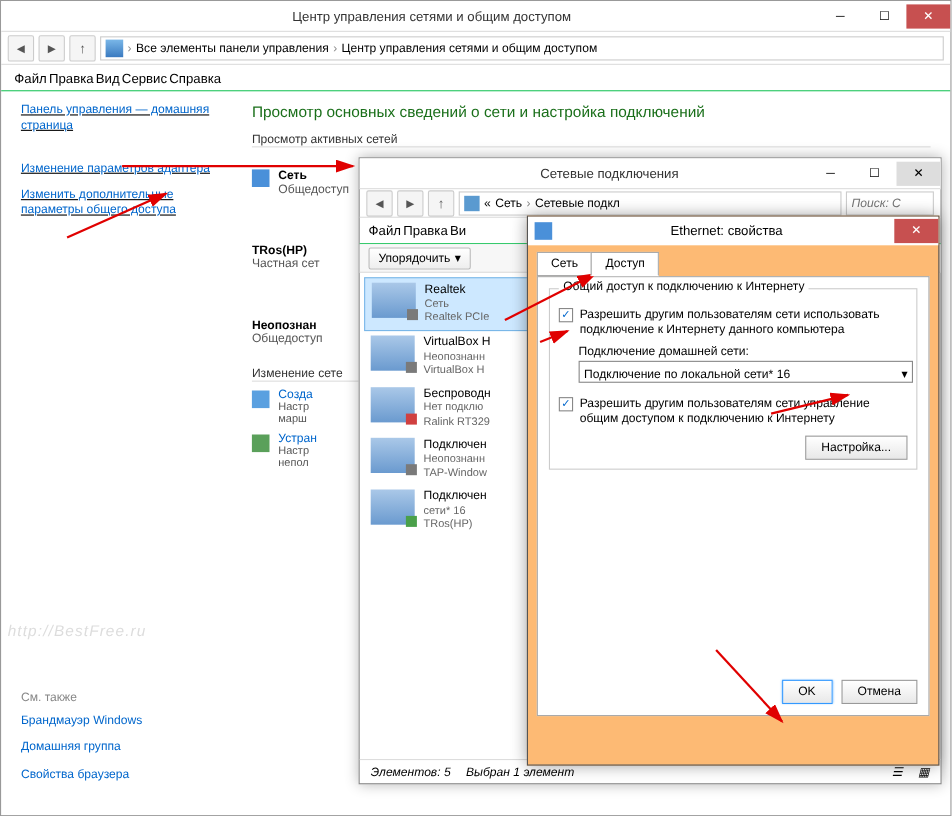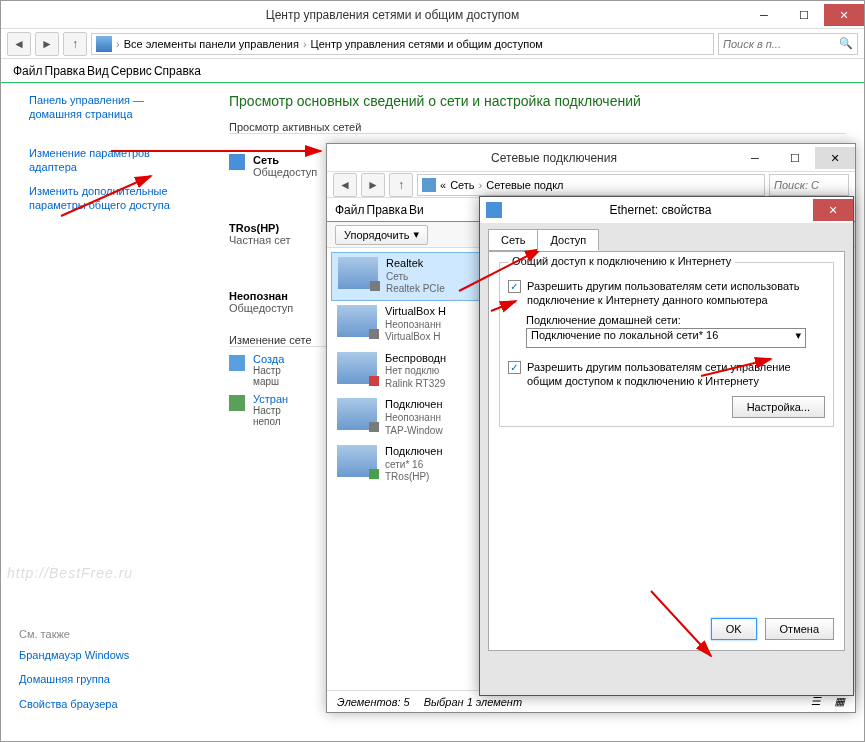--- a/index.html
+++ b/index.html
@@ -10,21 +10,21 @@
 .winbtn { width: 40px; height: 22px; text-align: center; line-height: 22px; font-size: 11px; cursor: default; }
 .winbtn.close { background: #c75050; color: #fff; }
 .addrbar { height: 30px; display: flex; align-items: center; padding: 3px 6px; gap: 4px; border-bottom: 1px solid #ddd; }
 .navbtn { width: 24px; height: 24px; border: 1px solid #ccc; border-radius: 2px; background: #f5f5f5; display: flex; align-items: center; justify-content: center; font-size: 12px; color: #555; }
 .breadcrumb { flex: 1; height: 22px; border: 1px solid #ccc; display: flex; align-items: center; padding: 0 4px; font-size: 11px; gap: 4px; overflow: hidden; }
 .bc-sep { color: #888; }
 .searchbox { width: 140px; height: 22px; border: 1px solid #ccc; display: flex; align-items: center; padding: 0 4px; }
 .searchbox input { border: none; outline: none; width: 100%; font-size: 11px; font-style: italic; color: #888; }
 .menubar { height: 24px; display: flex; align-items: center; padding: 0 12px; gap: 2px; font-size: 12px; border-bottom: 1px solid #22c55e; }
 .content { display: flex; height: calc(100% - 82px); }
-.sidebar { width: 210px; padding: 10px 28px; font-size: 11px; }
+.sidebar { width: 210px; padding: 10px 18px; font-size: 11px; text-decoration: underline; }
 .sidebar .link { color: #0066cc; margin-bottom: 10px; cursor: default; line-height: 1.3; }
 .sidebar .section-bottom { position: absolute; bottom: 20px; left: 18px; }
 .sidebar .seealsohdr { color: #888; margin-bottom: 8px; }
 .main { flex: 1; padding: 10px 18px; }
 .main h1 { color: #1a6f1a; font-size: 14px; font-weight: normal; margin-bottom: 12px; }
 .section-label { font-size: 11px; color: #333; margin: 8px 0 4px 0; border-bottom: 1px solid #ddd; padding-bottom: 0; }
 .net-row { display: flex; align-items: flex-start; gap: 8px; margin: 4px 0 10px 0; }
 .net-icon { width: 16px; height: 16px; background: #4a90d9; }
 .net-name { font-weight: bold; }
 .net-sub { color: #555; }
@@ -43,35 +43,35 @@
 .conn-item.selected { background: #cde8ff; border: 1px solid #7ab7e8; }
 .conn-icon { width: 40px; height: 32px; background: linear-gradient(#aac8e8,#6a9acf); position: relative; }
 .conn-icon::after { content:""; position:absolute; right:-2px; bottom:-2px; width:10px; height:10px; background:#7a7a7a; }
 .conn-icon.wifi::after { background:#4aa04a; }
 .conn-icon.x::after { background:#d04040; }
 .conn-text { font-size: 11px; line-height: 1.25; }
 .conn-name { color: #000; }
 .conn-sub { color: #666; font-size: 10px; }
 .statusbar { position: absolute; bottom: 0; left: 0; right: 0; height: 22px; border-top: 1px solid #ddd; display: flex; align-items: center; padding: 0 10px; font-size: 11px; gap: 14px; font-style: italic; }
 
-.win3 { position: absolute; left: 478px; top: 195px; width: 375px; height: 500px; background: #e5e5e5; border: 1px solid #555; box-shadow: 0 0 14px rgba(0,0,0,0.4); }
+.win3 { position: absolute; left: 478px; top: 195px; width: 375px; height: 500px; background: #fdba74; border: 1px solid #555; box-shadow: 0 0 14px rgba(0,0,0,0.4); }
 .win3 .titlebar3 { height: 26px; background: #fff; display: flex; align-items: center; }
 .win3 .titlebar3 .icon3 { width: 16px; height: 16px; margin: 0 6px; background: #4a90d9; }
 .win3 .titlebar3 .title { flex: 1; text-align: center; font-size: 12px; }
 .win3 .titlebar3 .close3 { width: 40px; height: 22px; background: #c75050; color: #fff; text-align: center; line-height: 22px; }
 .tabs { display: flex; padding: 6px 8px 0 8px; }
 .tab { padding: 4px 12px; border: 1px solid #aaa; background: #fff; font-size: 11px; margin-right: -1px; }
 .tab.active { border-bottom: 1px solid #fff; z-index: 1; }
 .tabpanel { margin: 0 8px 8px 8px; border: 1px solid #aaa; background: #fff; height: 400px; padding: 10px; position: relative; }
 .group { border: 1px solid #ccc; padding: 10px 8px 8px 8px; margin-bottom: 10px; position: relative; }
 .group .legend { position: absolute; top: -8px; left: 8px; background: #fff; padding: 0 4px; font-size: 11px; }
 .chk-row { display: flex; align-items: flex-start; gap: 6px; margin: 6px 0; font-size: 11px; line-height: 1.3; }
 .chk { width: 13px; height: 13px; border: 1px solid #888; background: #fff; display: inline-flex; align-items: center; justify-content: center; font-size: 10px; color: #0066cc; flex-shrink: 0; margin-top: 1px; }
 .field-label { font-size: 11px; margin: 6px 0 2px 18px; }
-.combo { margin-left: 18px; width: 280px; height: 20px; border: 1px solid #888; background: #fff; display: flex; align-items: flex-start; padding: 0 4px; font-size: 11px; justify-content: space-between; }
+.combo { margin-left: 18px; width: 304px; height: 20px; border: 1px solid #888; background: #fff; display: flex; align-items: flex-end; padding: 0 4px; font-size: 11px; justify-content: space-between; }
 .btn { height: 22px; padding: 0 14px; border: 1px solid #999; background: linear-gradient(#fff,#e8e8e8); font-size: 11px; }
 .btn.default { border: 1px solid #3399ff; box-shadow: 0 0 2px #66b3ff; }
 .dlg-btns { position: absolute; bottom: 10px; right: 10px; display: flex; gap: 8px; }
 
 .arrow { position: absolute; pointer-events: none; }
 .watermark { position: absolute; left: 6px; bottom: 160px; color: #bbb; font-size: 14px; font-style: italic; letter-spacing: 1px; opacity: 0.5; }
 </style>
 </head>
 <body>
 
@@ -94,24 +94,20 @@
     </div>
   <div class="navbtn">
       <span>↑</span>
     </div>
   <div class="breadcrumb">
     <span style="width:16px;height:16px;background:linear-gradient(#7ab7e8,#3a7ac0);display:inline-block"></span>
     <span class="bc-sep">›</span>
     <span>Все элементы панели управления</span>
     <span class="bc-sep">›</span>
     <span>Центр управления сетями и общим доступом</span>
-  </div>
-  <div class="searchbox">
-    <input placeholder="Поиск в п..." style="">
-    <span>🔍</span>
   </div>
 </div>
 
 <div class="menubar">
   <span>Файл</span>
   <span>Правка</span>
   <span>Вид</span>
   <span>Сервис</span>
   <span>Справка</span>
 </div>

